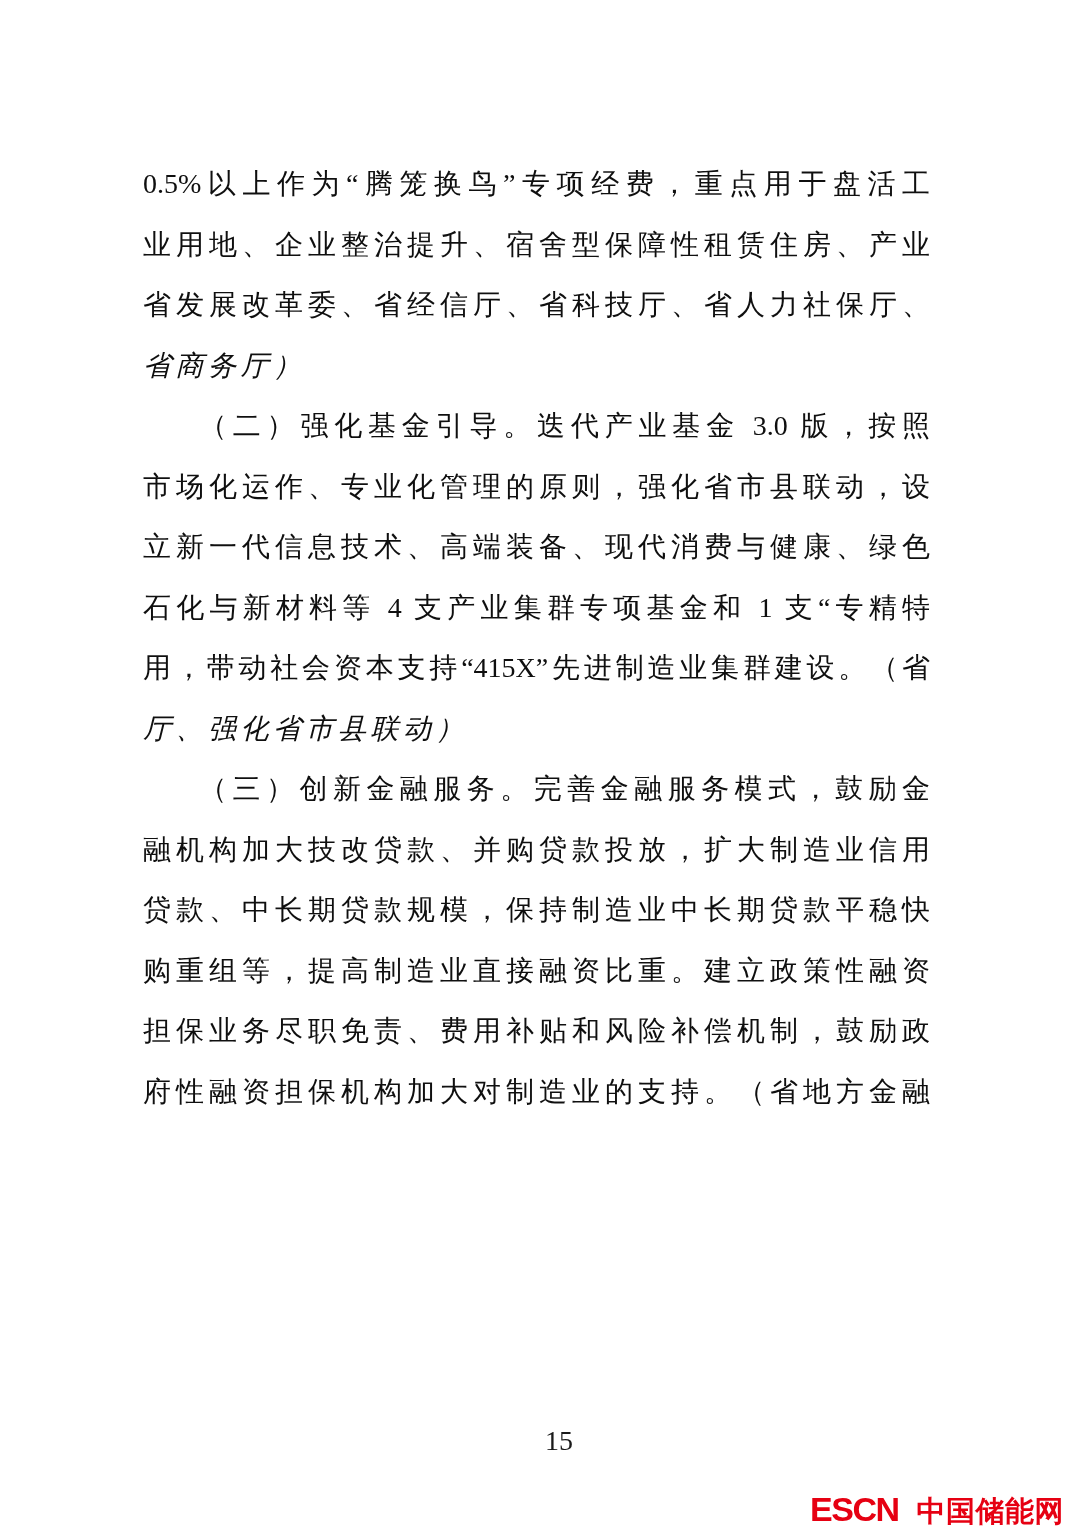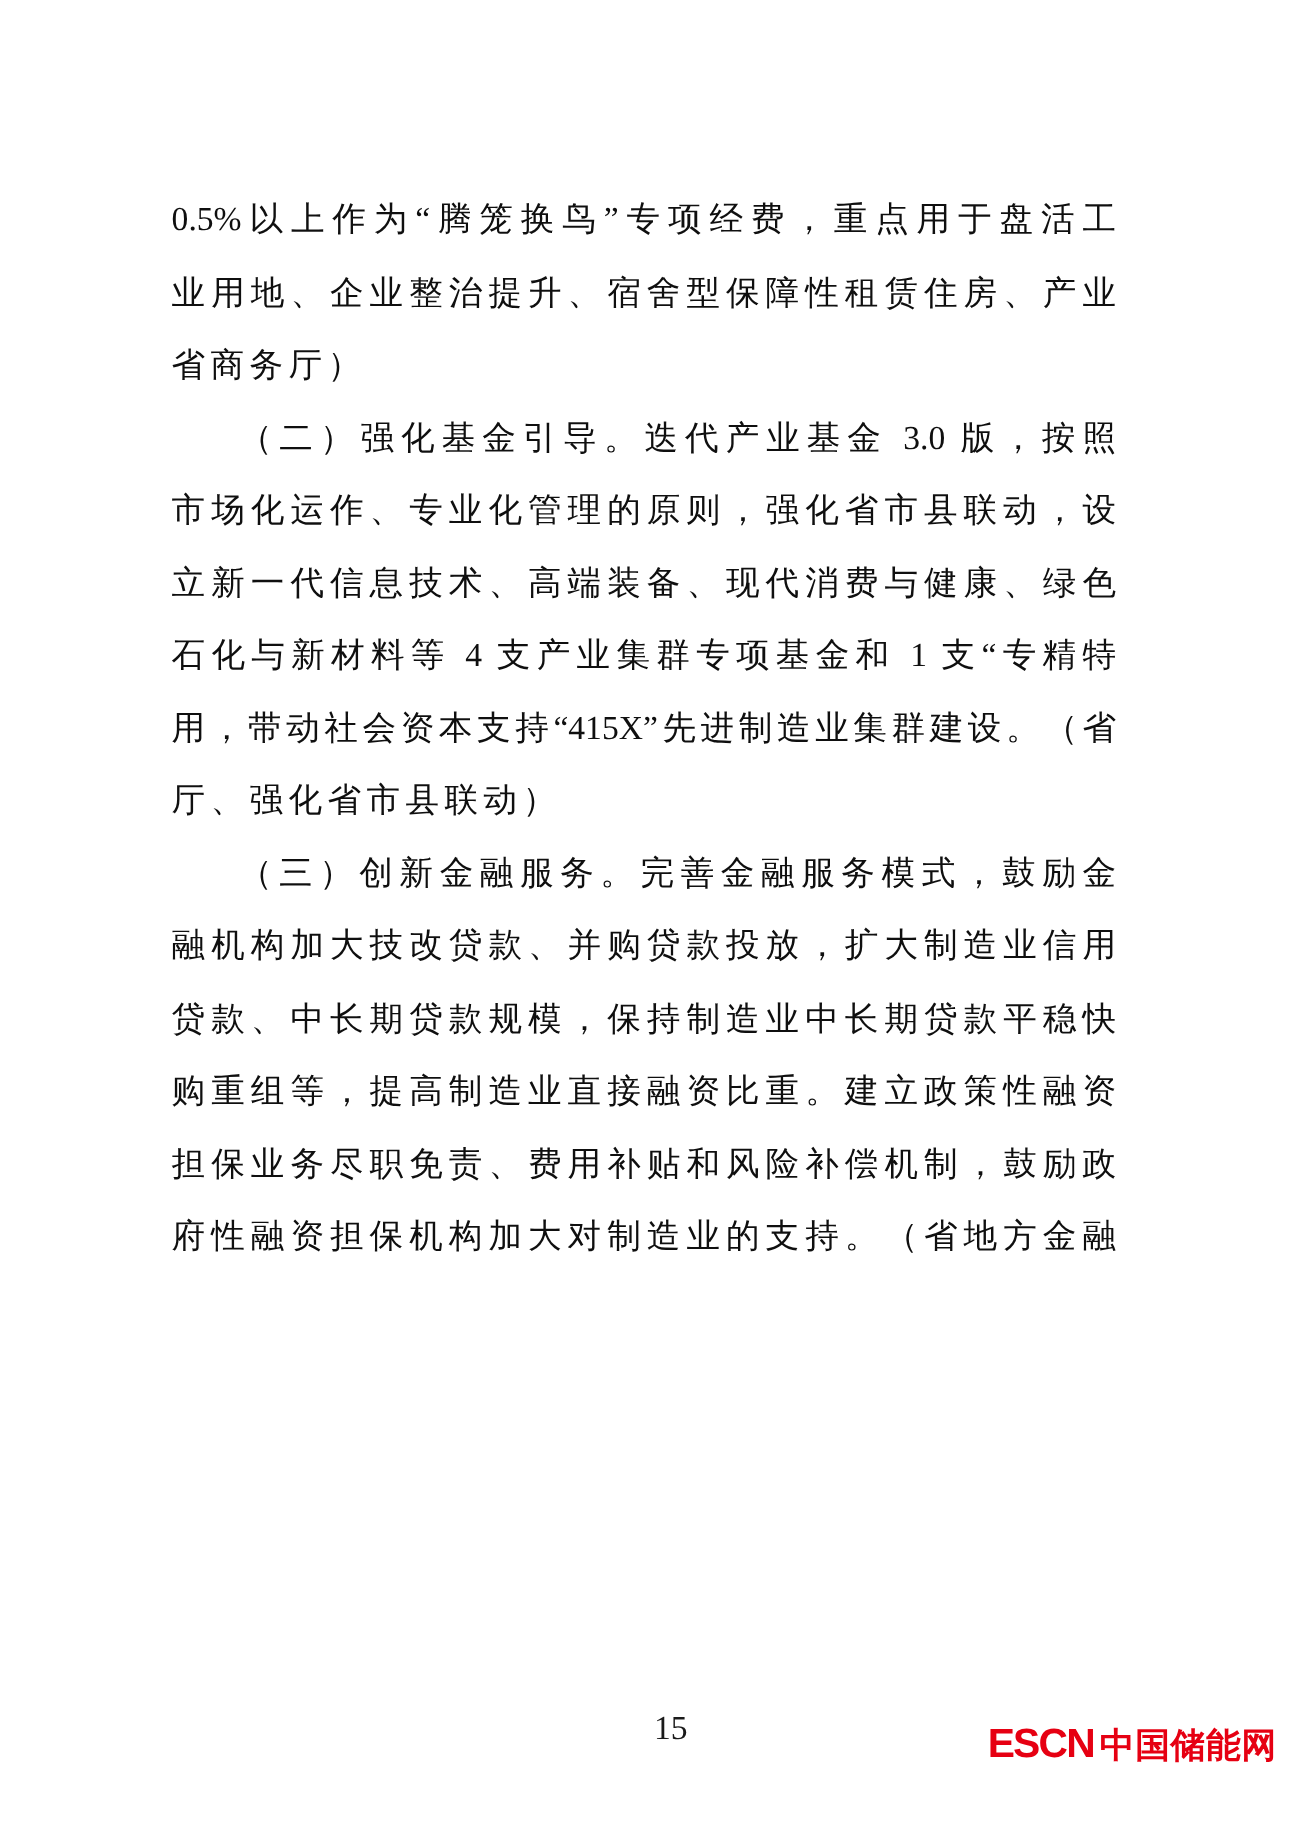--- a/index.html
+++ b/index.html
@@ -28,38 +28,39 @@
     text-align: justify;
     text-align-last: justify;
     text-justify: inter-character;
   }
   .line.indent {
     text-indent: 56px;
   }
   .line.para-end {
     text-align-last: left;
     letter-spacing: 4.5px;
+    font-style: italic;
   }
   .page-number {
     position: absolute;
     left: 489px;
     top: 1428px;
     width: 140px;
     text-align: center;
     font-size: 28px;
     line-height: 26px;
     color: #1a1a1a;
   }
   .watermark {
     position: absolute;
     right: 16px;
-    top: 1436px;
+    top: 1492px;
     display: flex;
     align-items: baseline;
-    gap: 5px;
+    gap: 18px;
     color: #e60012;
     white-space: nowrap;
   }
   .logo-escn {
     font-family: "Liberation Sans", "DejaVu Sans", sans-serif;
     font-weight: 900;
     font-size: 34px;
     letter-spacing: -1.5px;
     line-height: 1;
   }
@@ -74,20 +75,21 @@
 </head>
 <body>
 
 <div class="page">
 
   <div class="text-block">
 
     <section>
       <div class="line">0.5%以上作为“腾笼换鸟”专项经费，重点用于盘活工</div>
       <div class="line">业用地、企业整治提升、宿舍型保障性租赁住房、产业</div>
+      <div class="line">省发展改革委、省经信厅、省科技厅、省人力社保厅、</div>
       <div class="line para-end">省商务厅）</div>
     </section>
 
     <section>
       <div class="line indent">（二）强化基金引导。迭代产业基金 3.0 版，按照</div>
       <div class="line">市场化运作、专业化管理的原则，强化省市县联动，设</div>
       <div class="line">立新一代信息技术、高端装备、现代消费与健康、绿色</div>
       <div class="line">石化与新材料等 4 支产业集群专项基金和 1 支“专精特</div>
       <div class="line">用，带动社会资本支持“415X”先进制造业集群建设。（省</div>
       <div class="line para-end">厅、强化省市县联动）</div>

